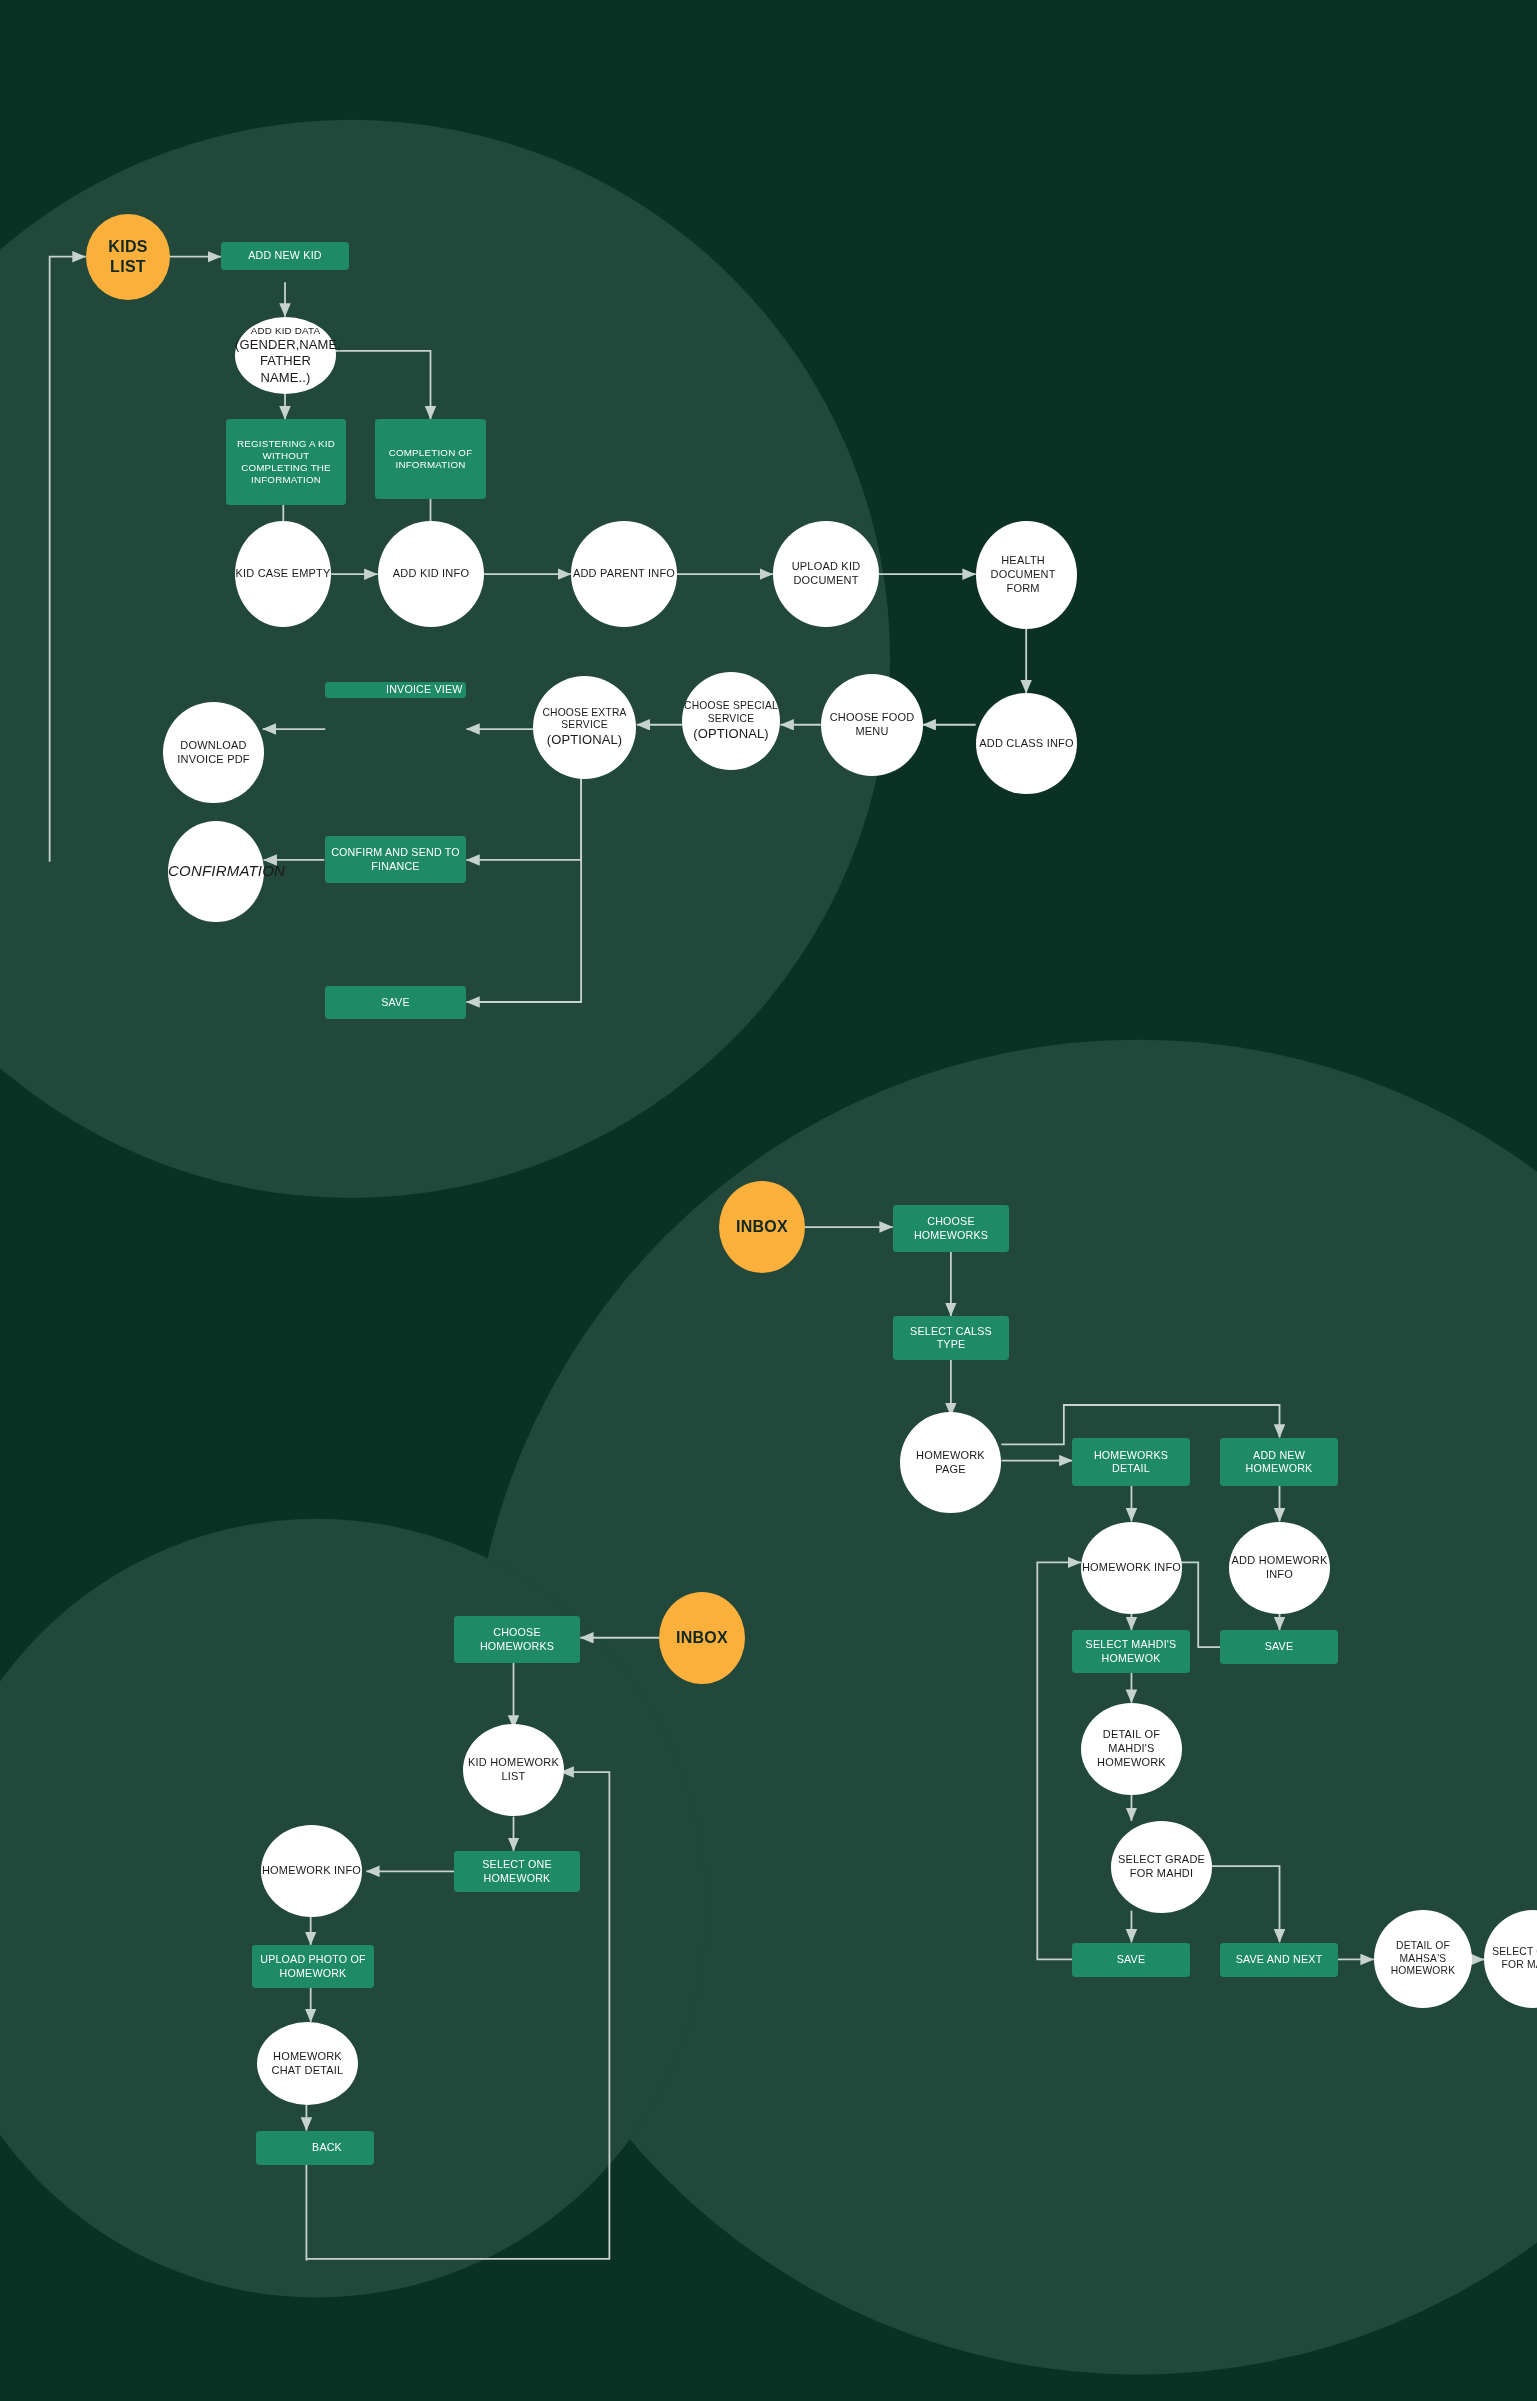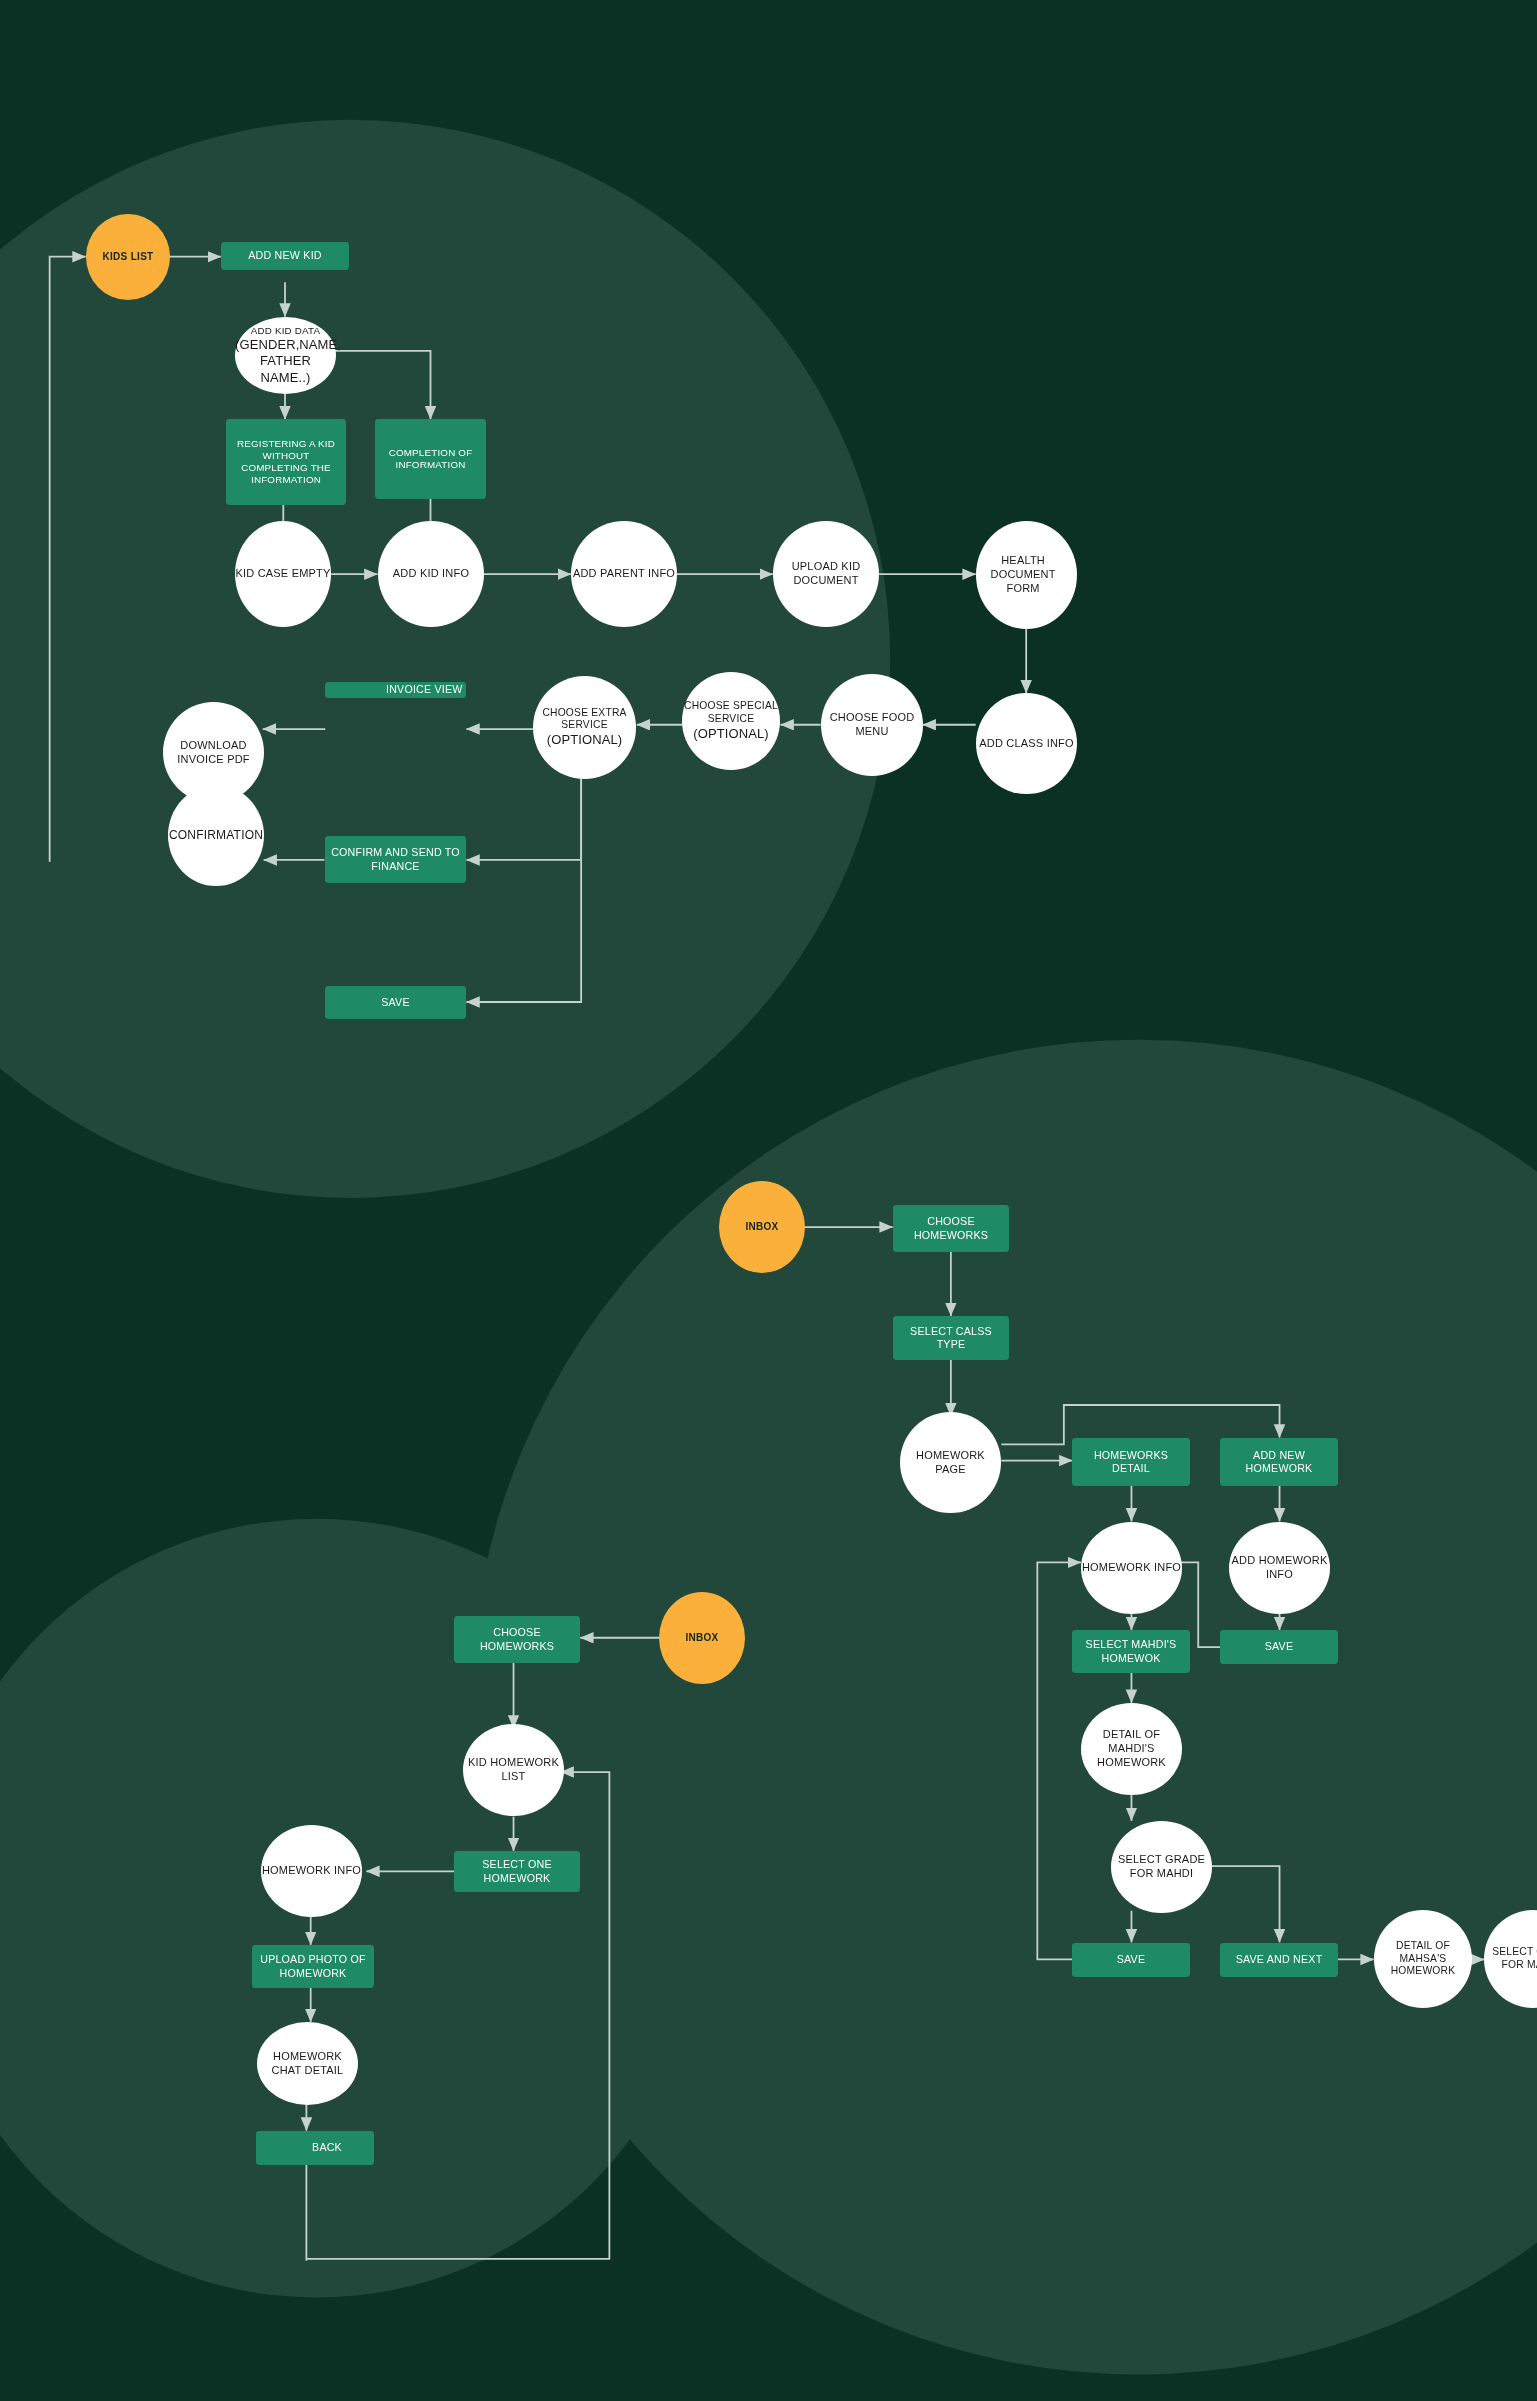--- a/index.html
+++ b/index.html
@@ -28,21 +28,21 @@
     background:#ffffff;
     color:#1a1a1a;
     font-size:11px;
     letter-spacing:0.2px;
     flex-direction:column;
   }
   .n-start{
     border-radius:50%;
     background:#fbb03b;
     color:#12281f;
-    font-size:10px;
+    font-size:16px;
     font-weight:bold;
     letter-spacing:0.3px;
   }
   .n-box{
     border-radius:3.4px;
     background:#1e8a66;
     color:#ffffff;
     font-size:10.7px;
     letter-spacing:0.2px;
   }
@@ -218,21 +218,21 @@
   </div>
 
   <div class="node n-circle" style="left:163px;top:702px;width:101px;height:101px;justify-content:center;">
     <span class="lbl">DOWNLOAD INVOICE PDF</span>
   </div>
 
   <div class="node n-box" style="left:325px;top:836px;width:141px;height:47px;">
     <span class="lbl">CONFIRM AND SEND TO FINANCE</span>
   </div>
 
-  <div class="node n-circle" style="left:168px;top:785px;width:96px;height:101px;font-size:12px;">
+  <div class="node n-circle" style="left:168px;top:821px;width:96px;height:101px;font-size:15px;font-style:italic;">
     <span class="lbl">CONFIRMATION</span>
   </div>
 
   <div class="node n-box" style="left:325px;top:986px;width:141px;height:33px;">
     <span class="lbl">SAVE</span>
   </div>
 
   <div class="node n-start" style="left:719px;top:1181px;width:86px;height:92px;">
     <span class="lbl">INBOX</span>
   </div>

